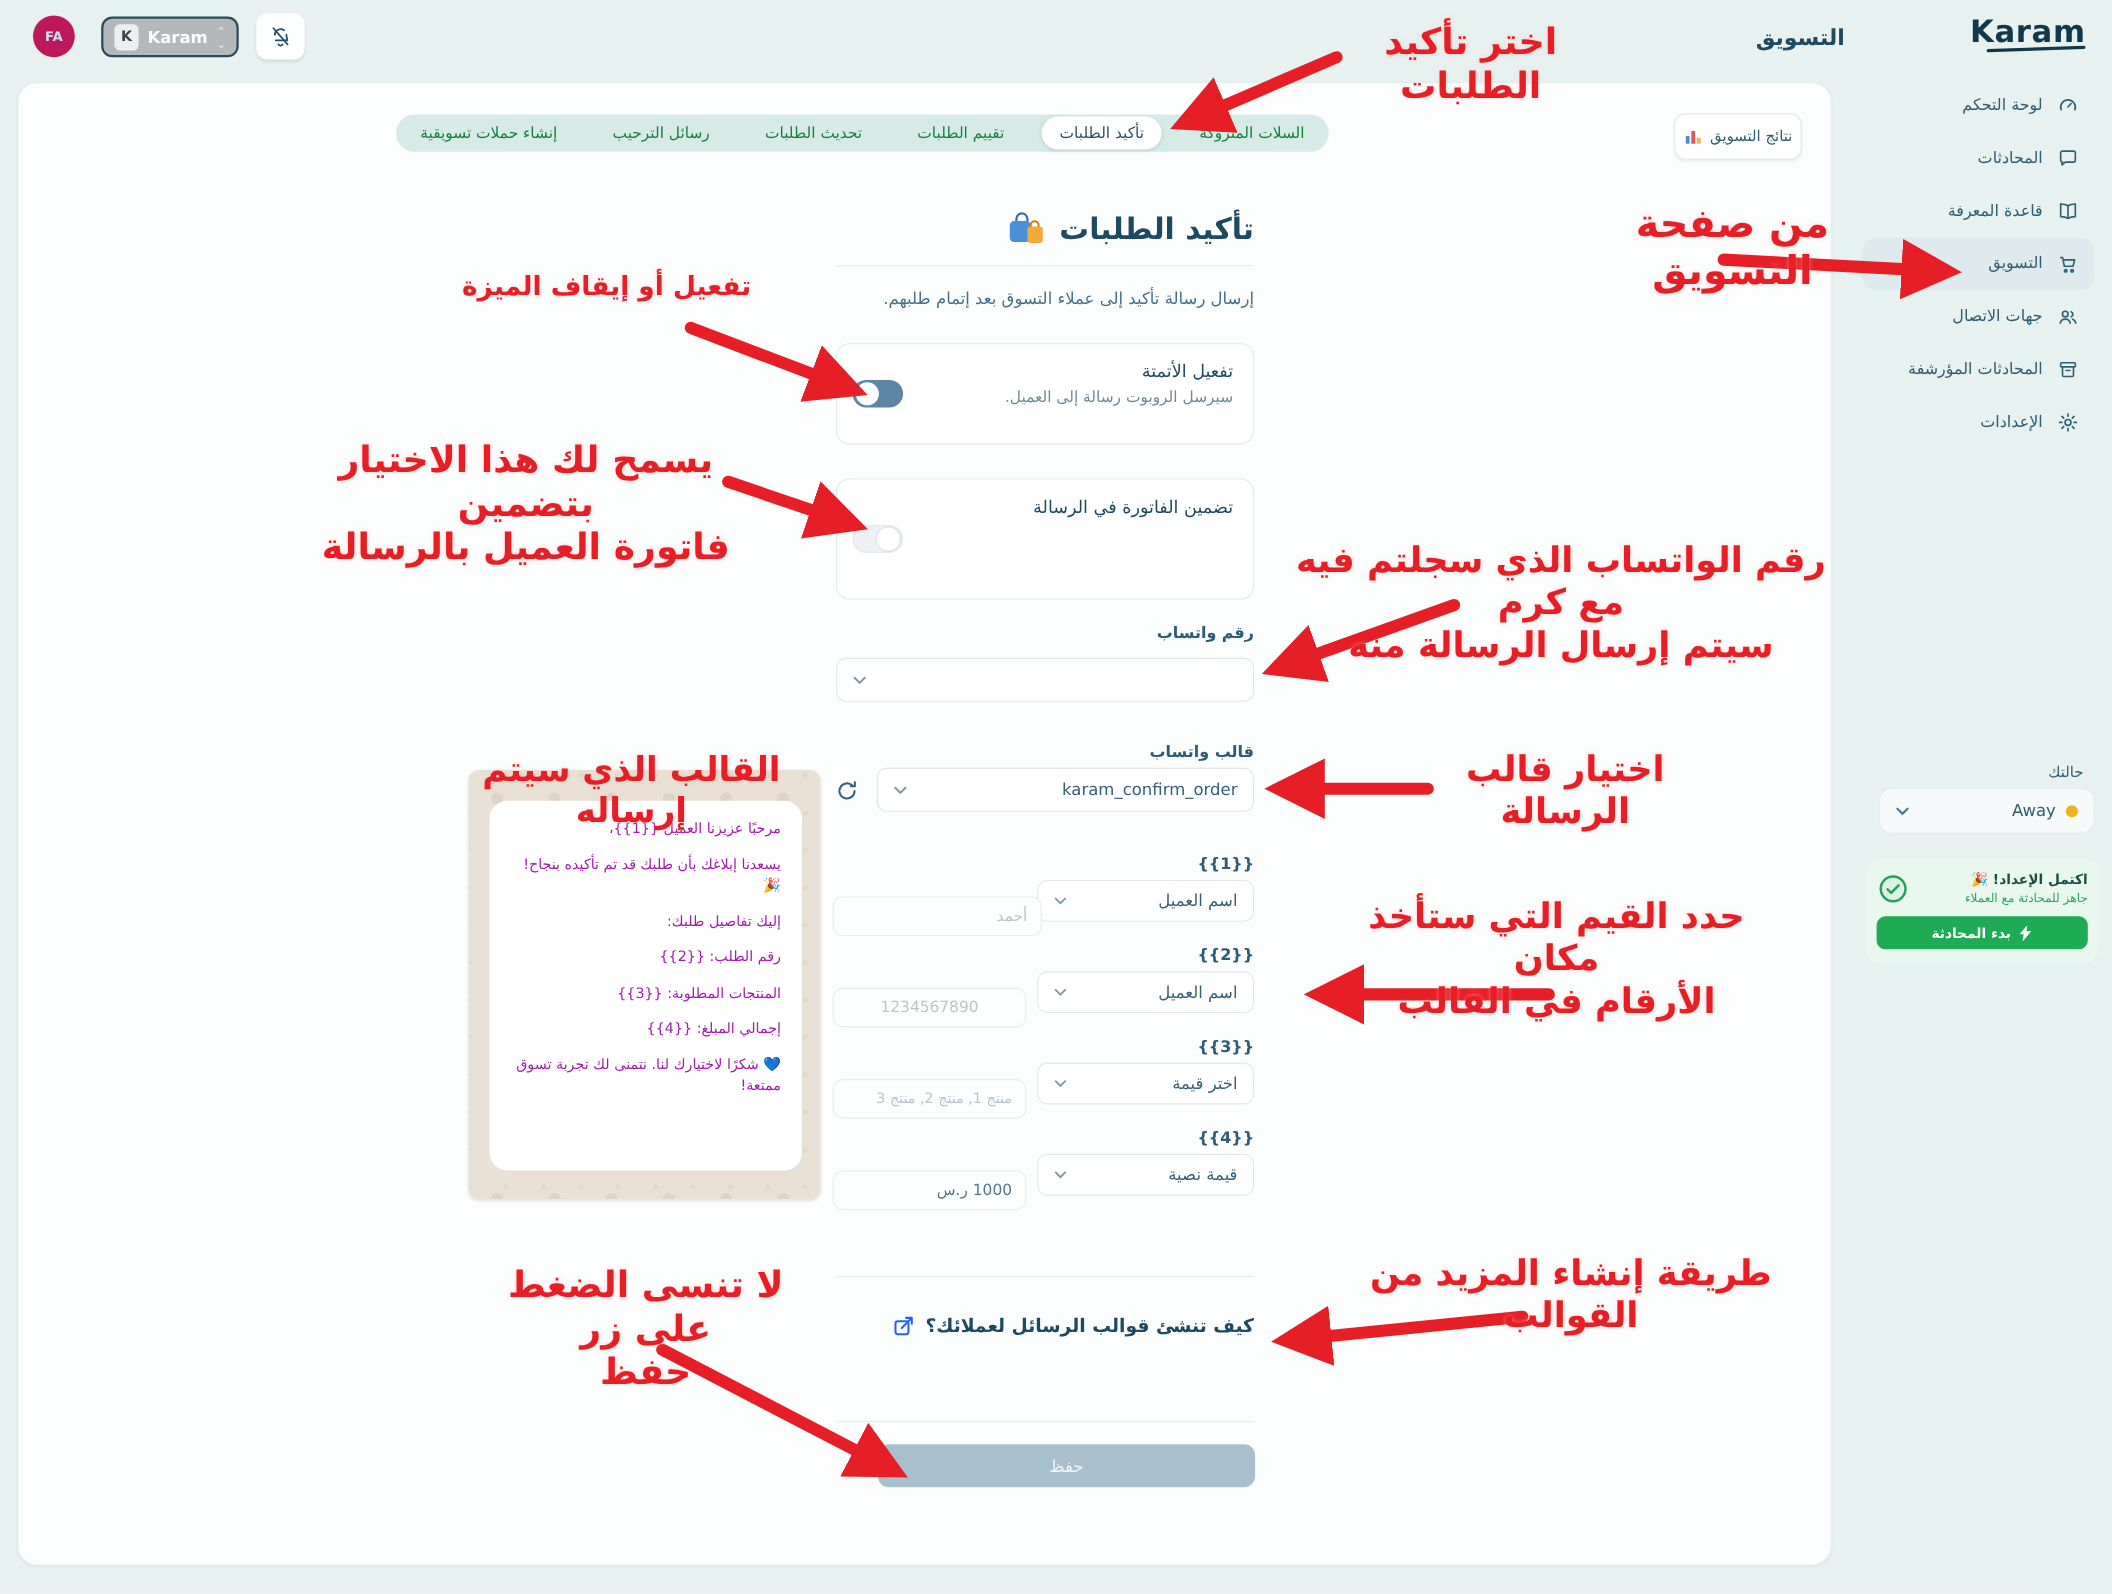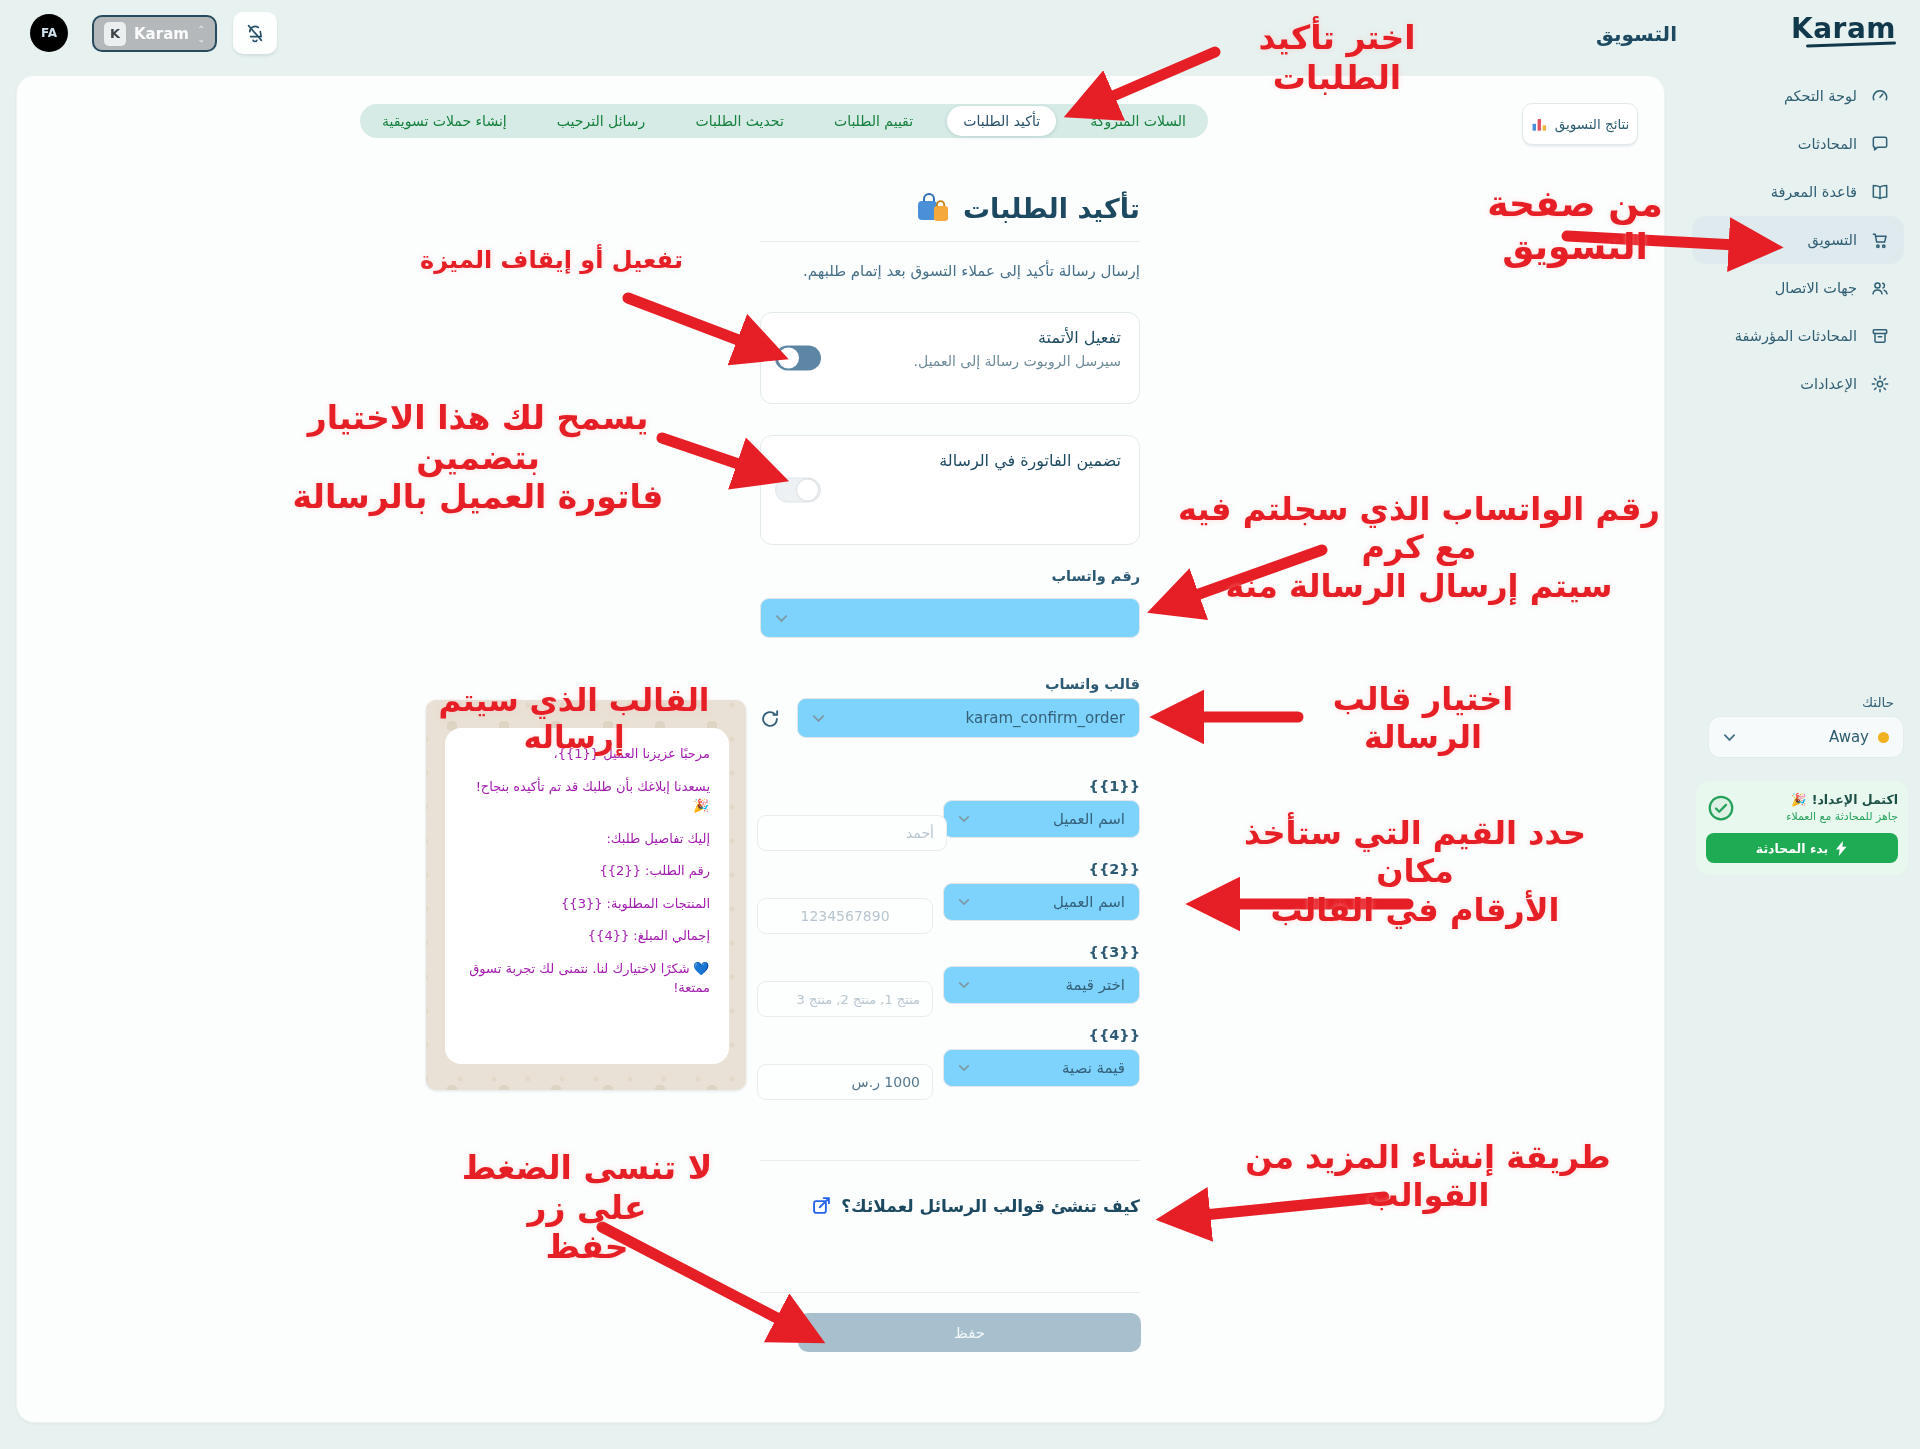--- a/index.html
+++ b/index.html
@@ -6,21 +6,21 @@
   body{
     width:1920px;height:1449px;position:relative;overflow:hidden;
     background:#e7f1ef;font-family:"DejaVu Sans","Liberation Sans",sans-serif;
     color:#2e5d72;-webkit-font-smoothing:antialiased;
   }
   .abs{position:absolute;}
   
   .logo{right:24px;top:12px;font-size:28px;font-weight:700;color:#12384c;letter-spacing:.5px;}
   .logo .swash{display:block;height:3px;background:#12384c;border-radius:3px;margin-top:-2px;width:86%;transform:rotate(-2deg);}
   .page-title{right:243px;top:22px;font-size:20px;font-weight:600;color:#1d4a61;}
-  .avatar{left:30px;top:14px;width:38px;height:38px;border-radius:50%;background:#000000;
+  .avatar{left:30px;top:14px;width:38px;height:38px;border-radius:50%;background:#be185d;
     display:flex;align-items:center;justify-content:center;color:#cfe0ea;font-size:12px;font-weight:700;}
   .ws-chip{left:92px;top:15px;height:37px;min-width:114px;background:#b4b8bb;border:2px solid #274b5e;border-radius:10px;
     display:flex;direction:ltr;align-items:center;gap:8px;padding:0 10px;box-sizing:border-box;}
   .ws-chip .kbox{width:22px;height:24px;background:#eceff0;border-radius:5px;display:flex;align-items:center;justify-content:center;
     color:#3a4449;font-size:13px;font-weight:700;}
   .ws-chip .wsname{color:#fbfdfd;font-size:15px;font-weight:600;}
   .ws-chip .updown{color:#e7ecee;font-size:10px;line-height:9px;display:flex;flex-direction:column;}
   .bell-btn{left:233px;top:12px;width:44px;height:42px;background:#fdfefe;border-radius:10px;
     box-shadow:0 2px 3px rgba(20,60,80,.10);display:flex;align-items:center;justify-content:center;}
   
@@ -58,21 +58,21 @@
     padding:15px 18px 0 70px;}
   .opt-title{font-size:16px;font-weight:400;color:#1d4a61;text-align:right;}
   .opt-desc{font-size:14px;color:#6d8a99;text-align:right;line-height:1.45;margin-top:4px;}
   .toggle{position:absolute;left:14px;top:50%;transform:translateY(-50%);width:46px;height:25px;border-radius:13px;}
   .toggle.on{background:#5d86a5;}
   .toggle.on .knob{position:absolute;left:3px;top:2px;width:21px;height:21px;border-radius:50%;background:#fff;}
   .toggle.off{background:#eef1f3;border:1px solid #e0e5e8;box-sizing:border-box;}
   .toggle.off .knob{position:absolute;right:2px;top:1px;width:21px;height:21px;border-radius:50%;background:#fff;
     box-shadow:0 0 2px rgba(0,0,0,.2);}
   .field-label{font-size:14.5px;color:#2d5a74;font-weight:600;}
-  .sel{background:#7dd3fc;border:1.5px solid #e1e7ea;border-radius:9px;display:flex;align-items:center;
+  .sel{background:#ffffff;border:1.5px solid #e1e7ea;border-radius:9px;display:flex;align-items:center;
     justify-content:space-between;padding:0 14px;box-sizing:border-box;color:#35607a;font-size:15px;}
   .txt-input{background:#fdfefe;border:1.5px solid #e8ecef;border-radius:9px;display:flex;align-items:center;
     padding:0 12px;box-sizing:border-box;font-size:14px;color:#b9c6cf;}
   .txt-input.filled{color:#55788d;}
   .refresh-btn{left:756px;width:28px;height:28px;display:flex;align-items:center;justify-content:center;}
   
   .wa{left:426px;top:700px;width:320px;height:390px;background:#e9e1d5;border-radius:10px;
     background-image:radial-gradient(circle,#ded4c4 14%,transparent 15%),radial-gradient(circle,#e2d9c9 10%,transparent 11%);
     background-size:52px 52px,34px 34px;background-position:0 0,17px 22px;box-shadow:0 1px 3px rgba(20,60,80,.12);}
   .wa-bubble{position:absolute;left:19px;right:17px;top:28px;bottom:26px;background:#fff;border-radius:16px;

